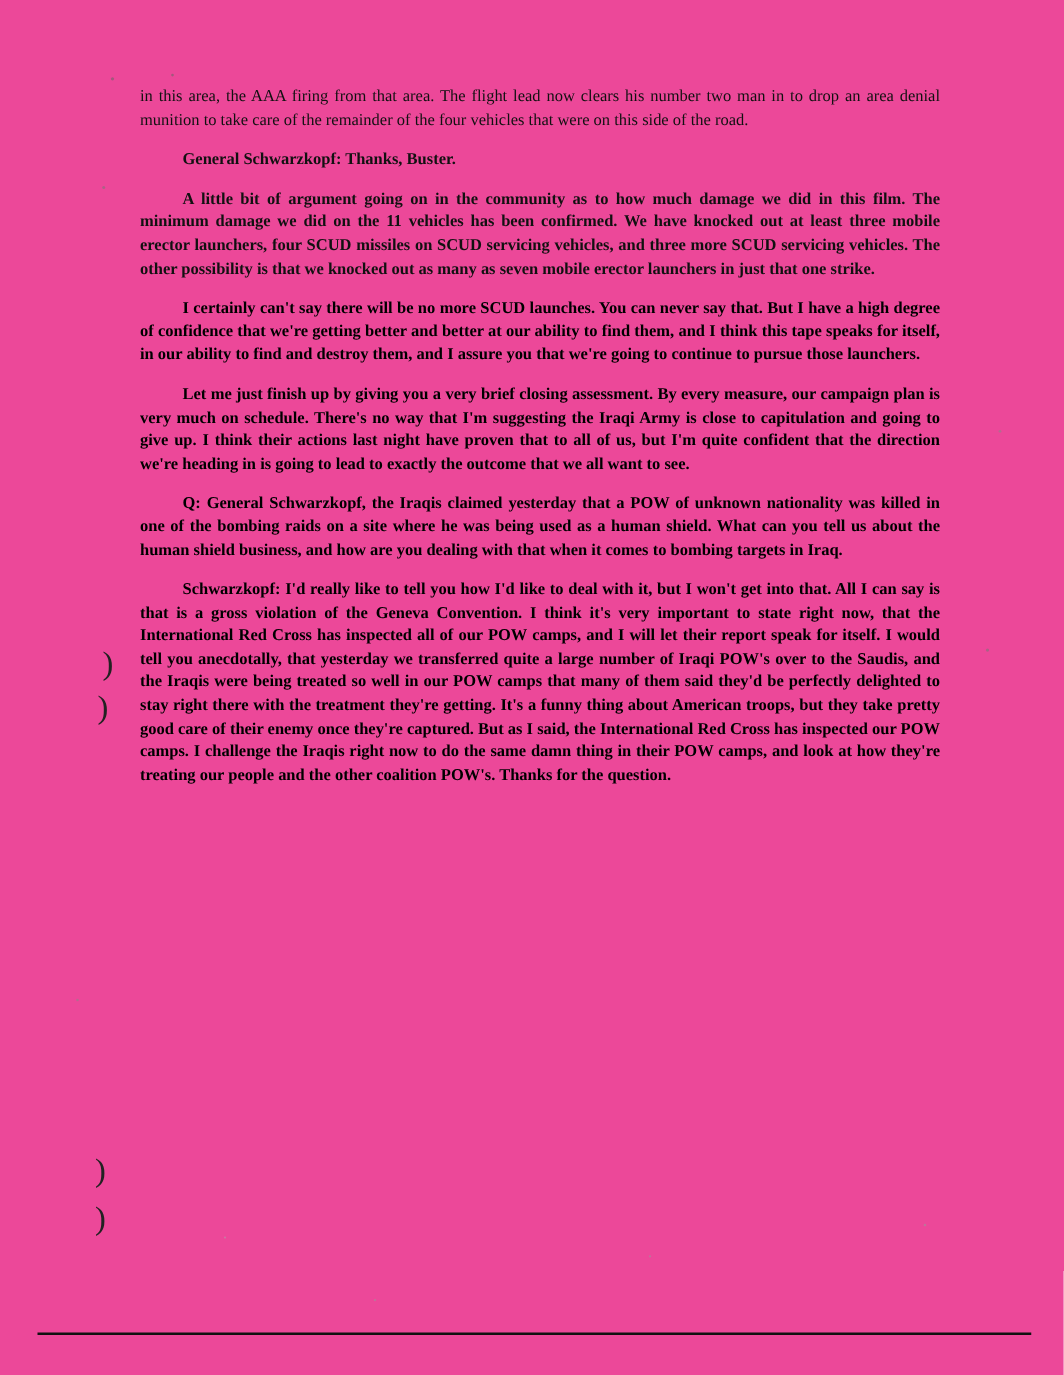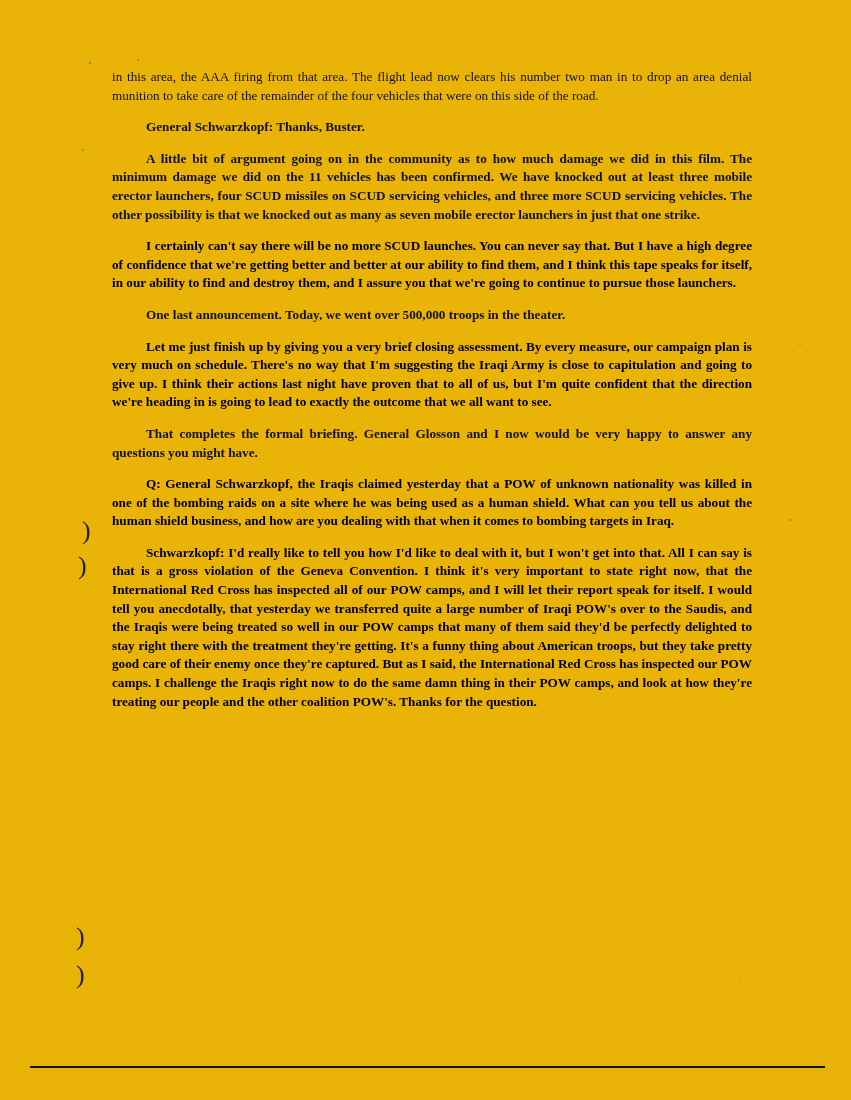--- a/index.html
+++ b/index.html
@@ -13,21 +13,21 @@
     position: relative;
     font-family: "Liberation Serif", serif;
     overflow: hidden;
   }
 
   .page {
     position: absolute;
     left: 0; top: 0;
     width: 851px;
     height: 1100px;
-    background: #eab308;
+    background: #ec4899;
   }
 
   
   .speckles {
     position: absolute;
     left: 0; top: 0;
     width: 851px; height: 1100px;
     pointer-events: none;
     opacity: 0.55;
   }
@@ -97,25 +97,23 @@
 
     <p class="para">in this area, the AAA firing from that area. The flight lead now clears his number two man in to drop an area denial munition to take care of the remainder of the four vehicles that were on this side of the road.</p>
 
     <p class="para indent">General Schwarzkopf: Thanks, Buster.</p>
 
     <p class="para indent">A little bit of argument going on in the community as to how much damage we did in this film. The minimum damage we did on the 11 vehicles has been confirmed. We have knocked out at least three mobile erector launchers, four SCUD missiles on SCUD servicing vehicles, and three more SCUD servicing vehicles. The other possibility is that we knocked out as many as seven mobile erector launchers in just that one strike.</p>
 
 
     <p class="para indent semidark">I certainly can't say there will be no more SCUD launches. You can never say that. But I have a high degree of confidence that we're getting better and better at our ability to find them, and I think this tape speaks for itself, in our ability to find and destroy them, and I assure you that we're going to continue to pursue those launchers.</p>
 
-    <p class="para indent">One last announcement. Today, we went over 500,000 troops in the theater.</p>
 
     <p class="para indent semidark">Let me just finish up by giving you a very brief closing assessment. By every measure, our campaign plan is very much on schedule. There's no way that I'm suggesting the Iraqi Army is close to capitulation and going to give up. I think their actions last night have proven that to all of us, but I'm quite confident that the direction we're heading in is going to lead to exactly the outcome that we all want to see.</p>
 
-    <p class="para indent">That completes the formal briefing. General Glosson and I now would be very happy to answer any questions you might have.</p>
 
     <p class="para indent semidark tight">Q: General Schwarzkopf, the Iraqis claimed yesterday that a POW of unknown nationality was killed in one of the bombing raids on a site where he was being used as a human shield. What can you tell us about the human shield business, and how are you dealing with that when it comes to bombing targets in Iraq.</p>
 
     <p class="para indent semidark" style="margin-top:2px">Schwarzkopf: I'd really like to tell you how I'd like to deal with it, but I won't get into that. All I can say is that is a gross violation of the Geneva Convention. I think it's very important to state right now, that the International Red Cross has inspected all of our POW camps, and I will let their report speak for itself. I would tell you anecdotally, that yesterday we transferred quite a large number of Iraqi POW's over to the Saudis, and the Iraqis were being treated so well in our POW camps that many of them said they'd be perfectly delighted to stay right there with the treatment they're getting. It's a funny thing about American troops, but they take pretty good care of their enemy once they're captured. But as I said, the International Red Cross has inspected our POW camps. I challenge the Iraqis right now to do the same damn thing in their POW camps, and look at how they're treating our people and the other coalition POW's. Thanks for the question.</p>
 
   </div>
 
   <div class="margin-mark" style="left:82px; top:518px;">)</div>
   <div class="margin-mark" style="left:78px; top:553px;">)</div>
   <div class="margin-mark" style="left:76px; top:924px;">)</div>

